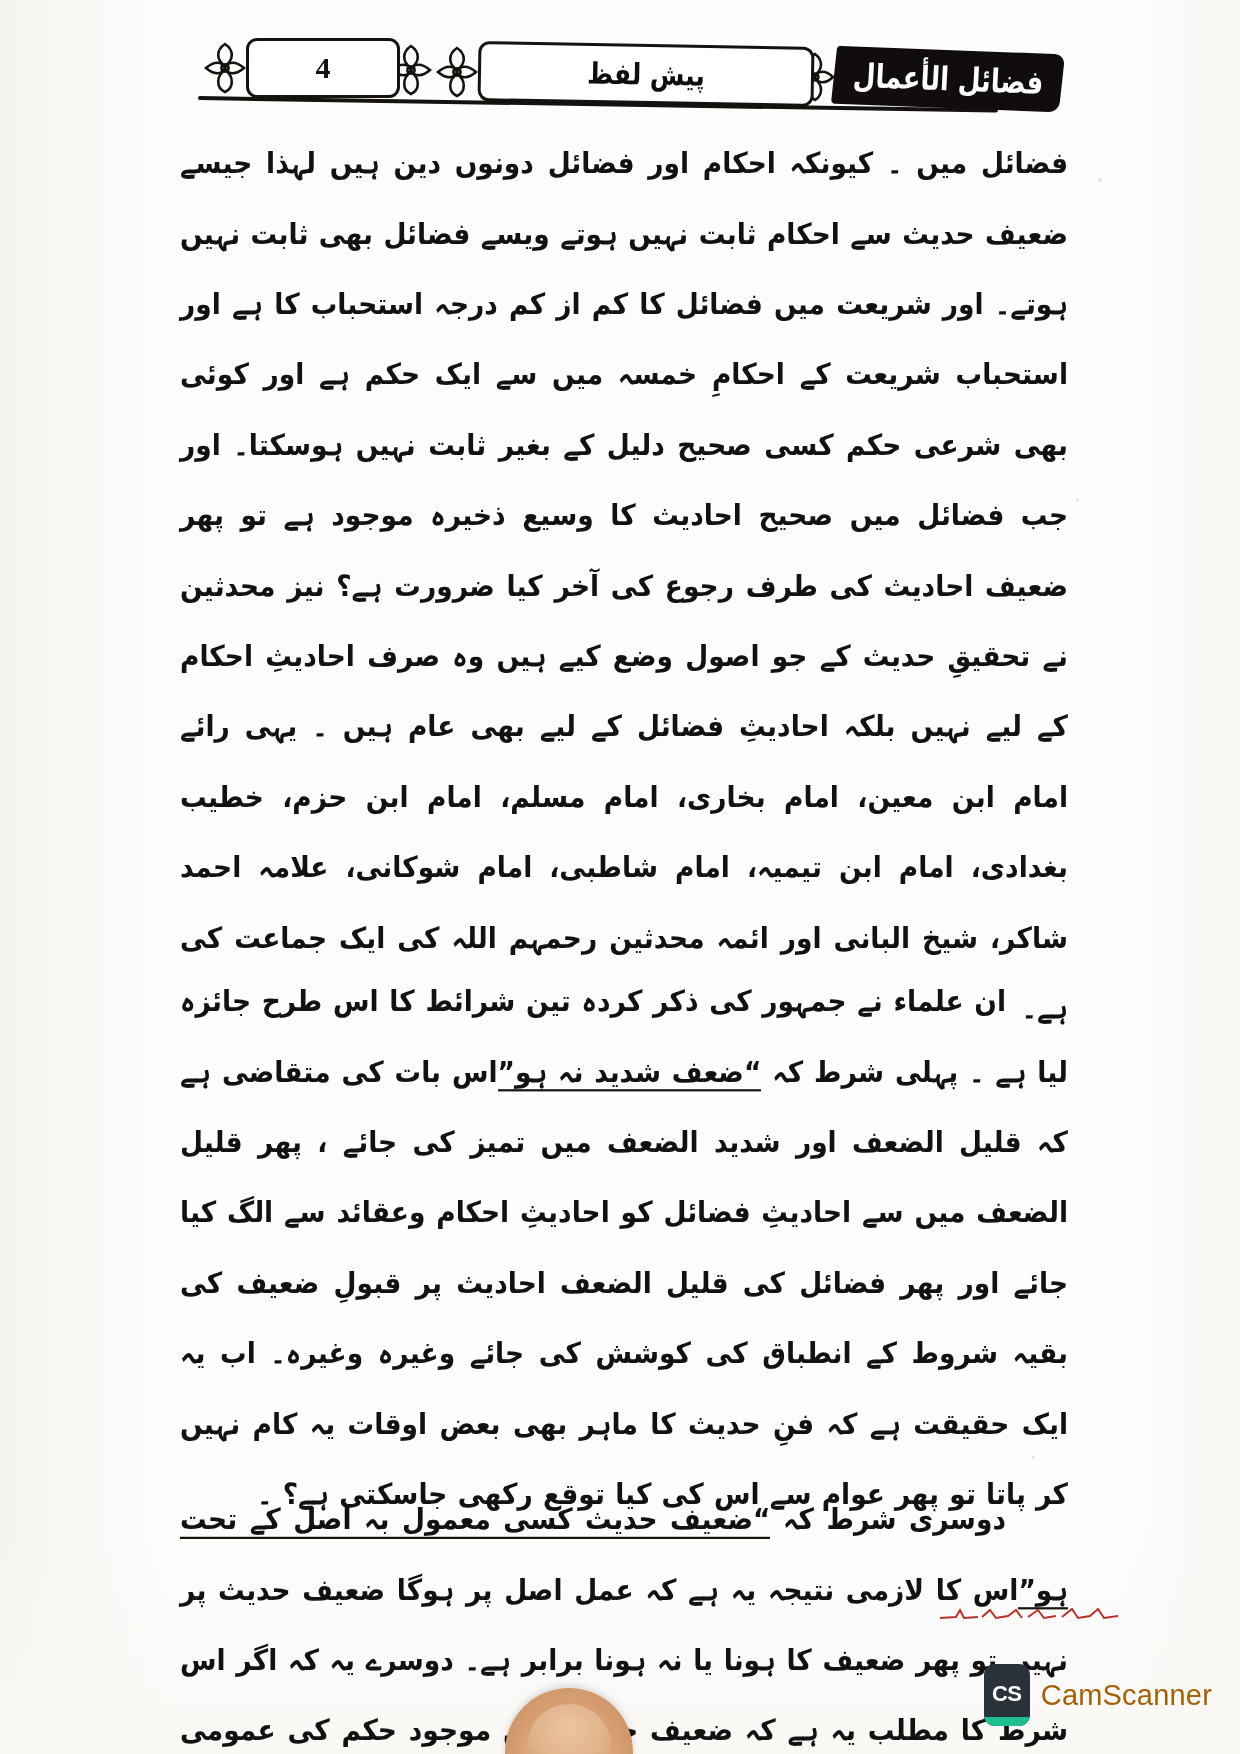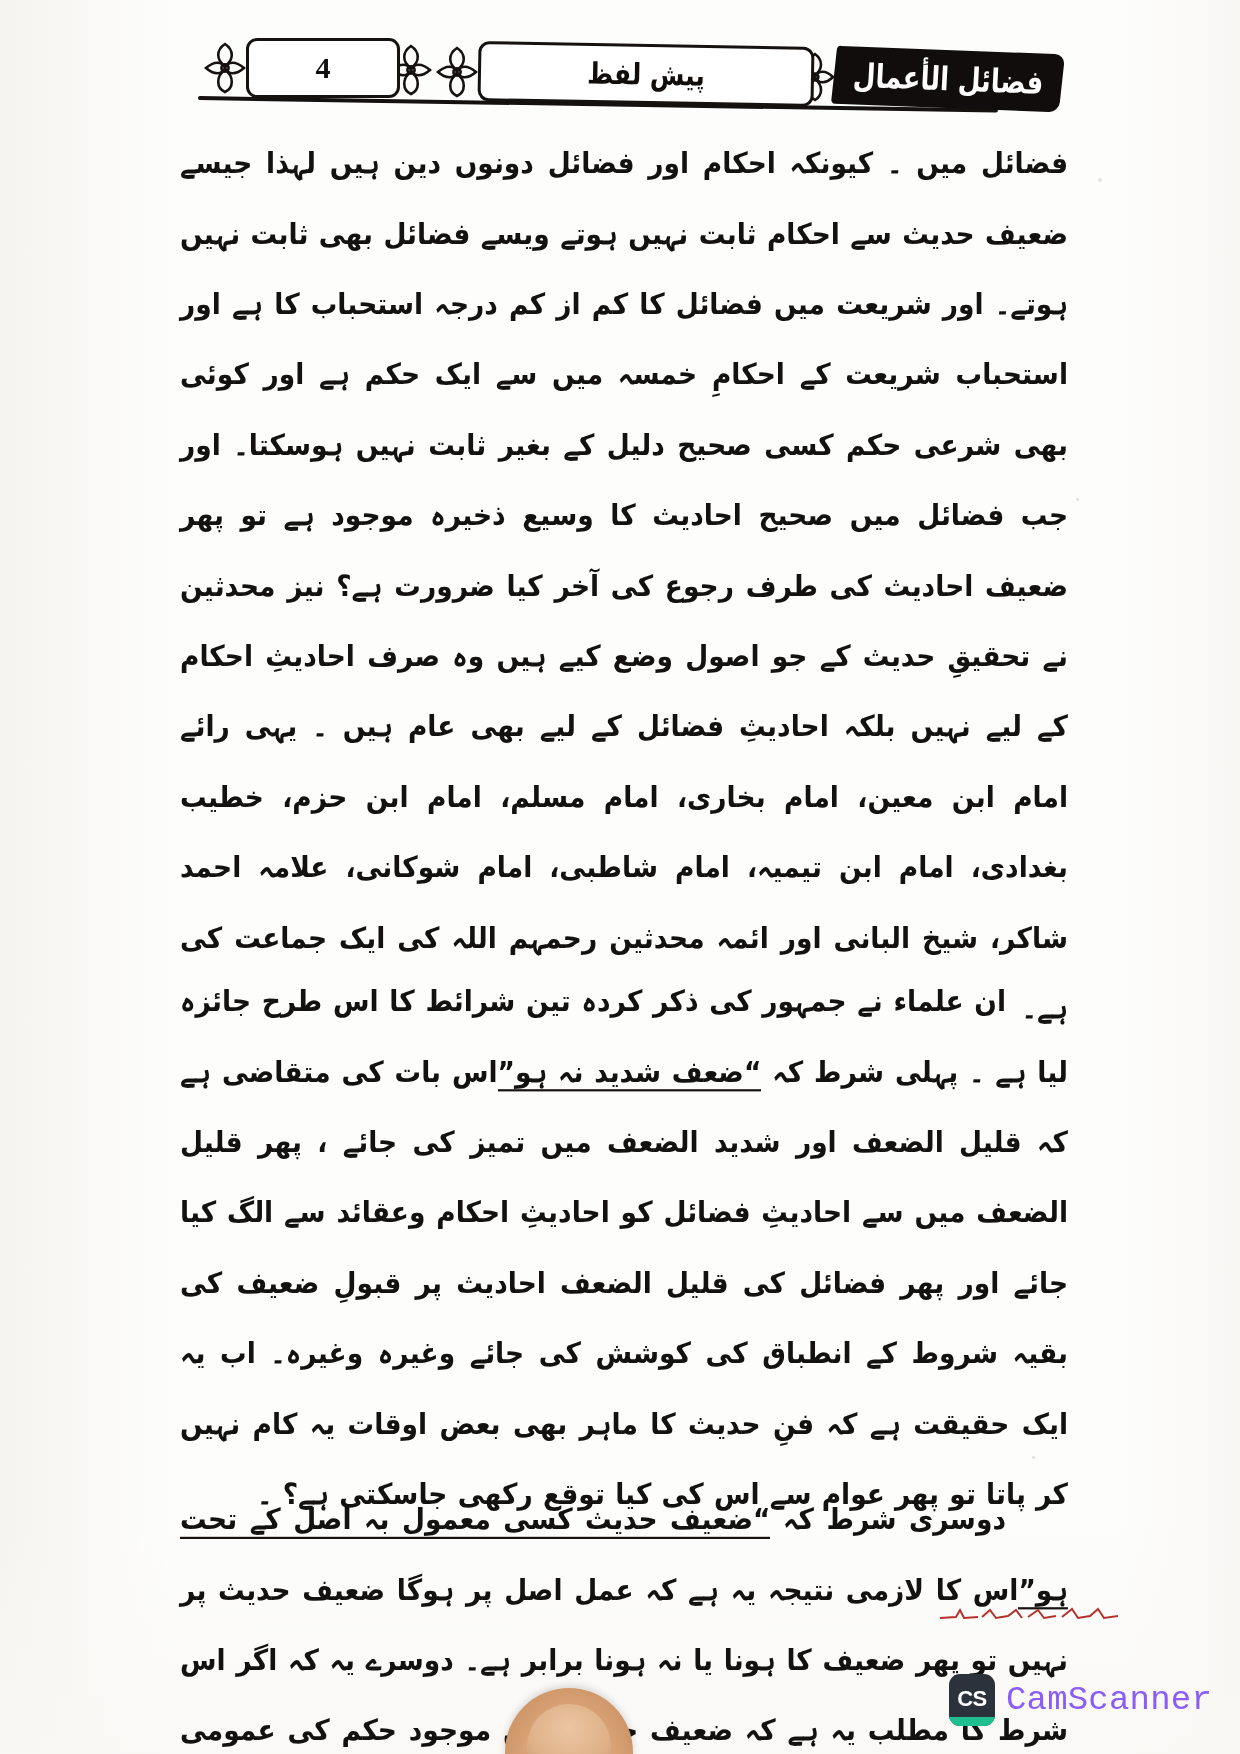--- a/index.html
+++ b/index.html
@@ -210,21 +210,21 @@
     right: 28px;
     bottom: 28px;
     display: flex;
     align-items: center;
     gap: 11px;
     direction: ltr;
   }
   .cs-logo {
     position: relative;
     width: 46px;
-    height: 52px;
+    height: 62px;
     background: #2b323c;
     border-radius: 11px;
     overflow: hidden;
     display: flex;
     align-items: center;
     justify-content: center;
   }
   .cs-logo .cs-text {
     font-family: "Liberation Sans", sans-serif;
     font-size: 22px;
@@ -237,23 +237,23 @@
   }
   .cs-logo .cs-strip {
     position: absolute;
     left: 0; bottom: 0;
     width: 100%;
     height: 9px;
     background: #1fbf8f;
     z-index: 1;
   }
   .cs-word {
-    font-family: Liberation Mono, monospace;
-    font-size: 34px;
-    color: #8b5cf6;
+    font-family: Liberation Sans, sans-serif;
+    font-size: 29px;
+    color: #a16207;
     letter-spacing: 0.2px;
   }
 
   
   .speck { position: absolute; background: #cfcbc4; border-radius: 50%; opacity: .55; }
 </style>
 </head>
 <body>
 
 <div class="page">

